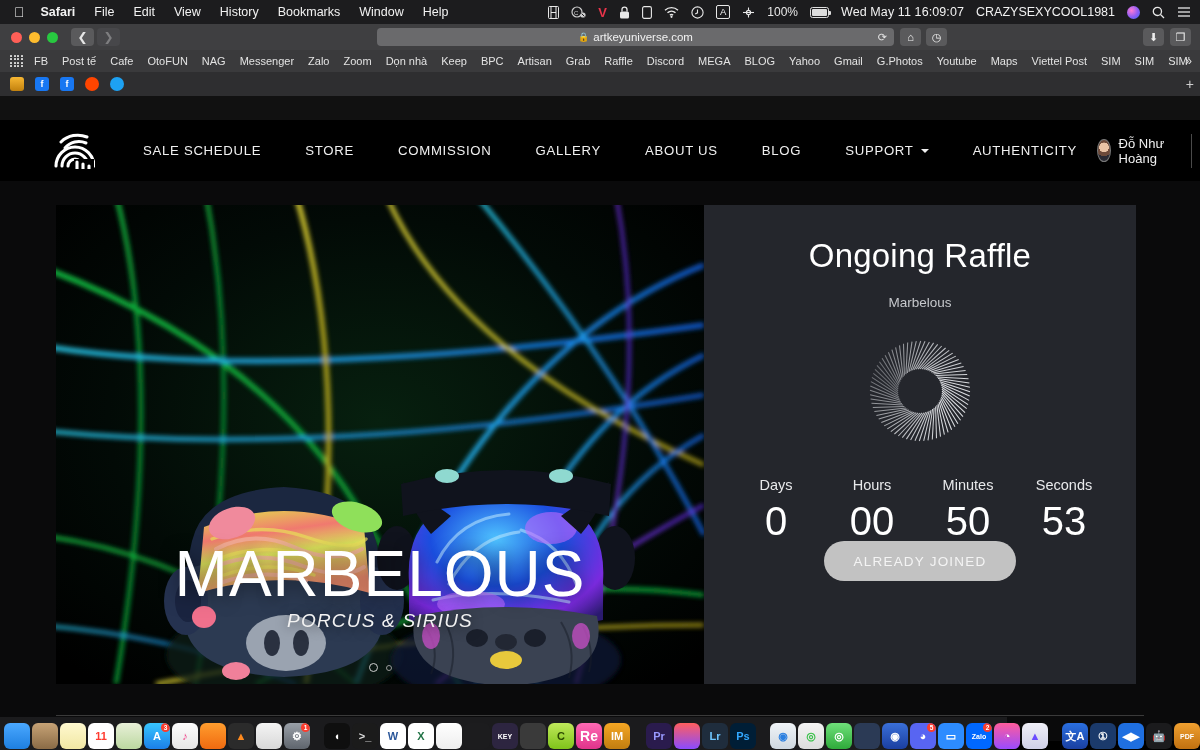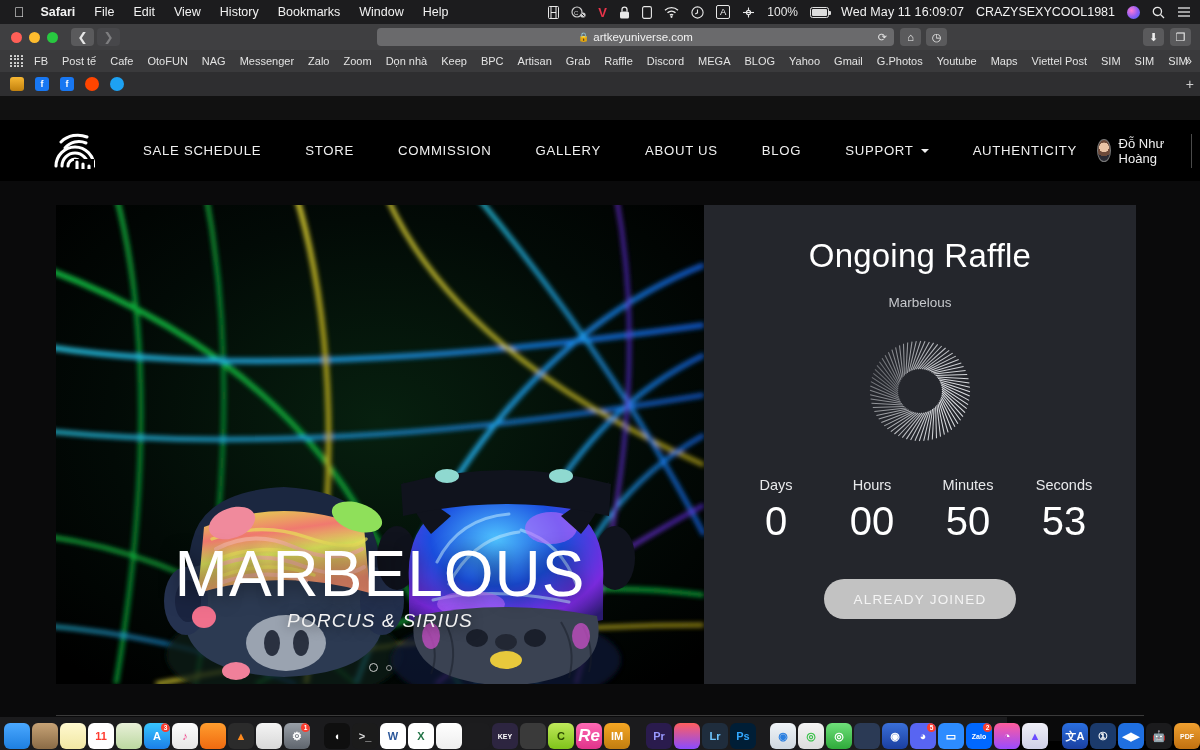--- a/index.html
+++ b/index.html
@@ -117,21 +117,21 @@
     display: flex; flex-direction: column; align-items: center;
   }
   .panel-title { color: #fff; font-size: 33px; font-weight: normal; margin-top: 32px; letter-spacing: .2px; }
   .panel-sub { color: #c6c8cc; font-size: 13.5px; margin-top: 20px; }
   .spinner { margin-top: 27px; width: 108px; height: 108px; position: relative; }
   .countdown { display: flex; margin-top: 32px; gap: 16px; }
   .cd-cell { width: 80px; text-align: center; }
   .cd-label { color: #e8e9eb; font-size: 14.5px; }
   .cd-value { color: #fff; font-size: 40px; margin-top: 8px; line-height: 1; font-weight: 300; }
   .join-btn {
-    margin-top: 38px; width: 192px; height: 40px; border-radius: 20px; border: none;
+    width: 192px; height: 40px; border-radius: 20px; border: none;
     background: #c2c2c2; color: #f4f4f4; font-size: 13.5px; letter-spacing: 1.2px;
     font-family: "Liberation Sans", sans-serif; cursor: default;
   }
 
   
   .hero-title {
     position: absolute; left: 0; right: 0; bottom: 78px; text-align: center;
     color: #fff; font-size: 64px; letter-spacing: 1px; font-weight: 300; line-height: 1;
     text-shadow: 0 2px 18px rgba(0,0,0,.55);
   }
@@ -672,21 +672,21 @@
   <div class="dockrow" id="dock-mid">
       <div class="dk" style="background: rgb(15, 15, 15); color: rgb(255, 255, 255); font-size: 11px;">◖</div>
       <div class="dk" style="background: rgb(27, 27, 27); color: rgb(221, 221, 221); font-size: 11px;">&gt;_</div>
       <div class="dk" style="background: rgb(255, 255, 255); color: rgb(43, 87, 154); font-size: 11px;">W</div>
       <div class="dk" style="background: rgb(255, 255, 255); color: rgb(33, 115, 70); font-size: 11px;">X</div>
       <div class="dk" style="background: linear-gradient(rgb(255, 255, 255), rgb(238, 238, 238)); color: rgb(210, 71, 38); font-size: 11px;"></div>
       <div class="dk" style="background: rgb(28, 28, 30); color: rgb(255, 255, 255); font-size: 11px;"></div>
       <div class="dk" style="background: rgb(45, 37, 64); color: rgb(255, 255, 255); font-size: 7px;">KEY</div>
       <div class="dk" style="background: rgb(58, 58, 58); color: rgb(204, 204, 204); font-size: 11px;"></div>
       <div class="dk" style="background: linear-gradient(rgb(191, 232, 90), rgb(127, 196, 26)); color: rgb(43, 74, 0); font-size: 11px;">C</div>
-      <div class="dk" style="background: linear-gradient(rgb(255, 105, 180), rgb(224, 51, 138)); color: rgb(255, 255, 255); font-size: 17px; font-style: italic;">Re</div>
+      <div class="dk" style="background: linear-gradient(rgb(255, 105, 180), rgb(224, 51, 138)); color: rgb(255, 255, 255); font-size: 14px;">Re</div>
       <div class="dk" style="background: linear-gradient(rgb(245, 166, 35), rgb(192, 125, 16)); color: rgb(255, 255, 255); font-size: 11px;">IM</div>
       <div class="dk" style="background: rgb(42, 27, 77); color: rgb(153, 153, 255); font-size: 11px; margin-left: 14px;">Pr</div>
       <div class="dk" style="background: linear-gradient(rgb(255, 94, 94), rgb(138, 75, 255)); color: rgb(255, 255, 255); font-size: 11px;"></div>
       <div class="dk" style="background: rgb(31, 45, 61); color: rgb(110, 198, 255); font-size: 11px;">Lr</div>
       <div class="dk" style="background: rgb(0, 30, 54); color: rgb(49, 168, 255); font-size: 11px;">Ps</div>
     </div>
   <div class="docksep"></div>
   <div class="dockrow" id="dock-apps">
       <div class="dk run" style="background: linear-gradient(rgb(240, 244, 248), rgb(207, 216, 224)); color: rgb(42, 127, 224); font-size: 11px;">◉</div>
       <div class="dk run" style="background: linear-gradient(rgb(244, 244, 244), rgb(220, 220, 220)); color: rgb(58, 193, 74); font-size: 11px;">◎</div>

